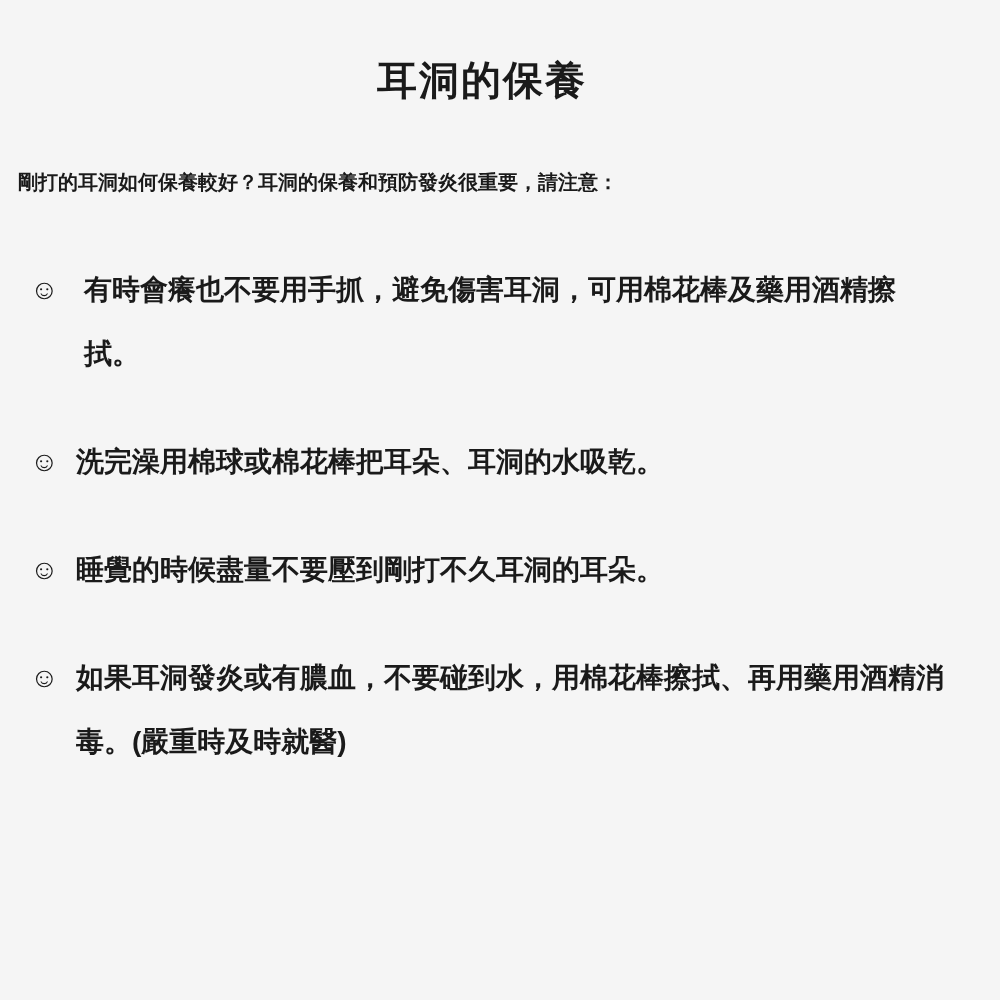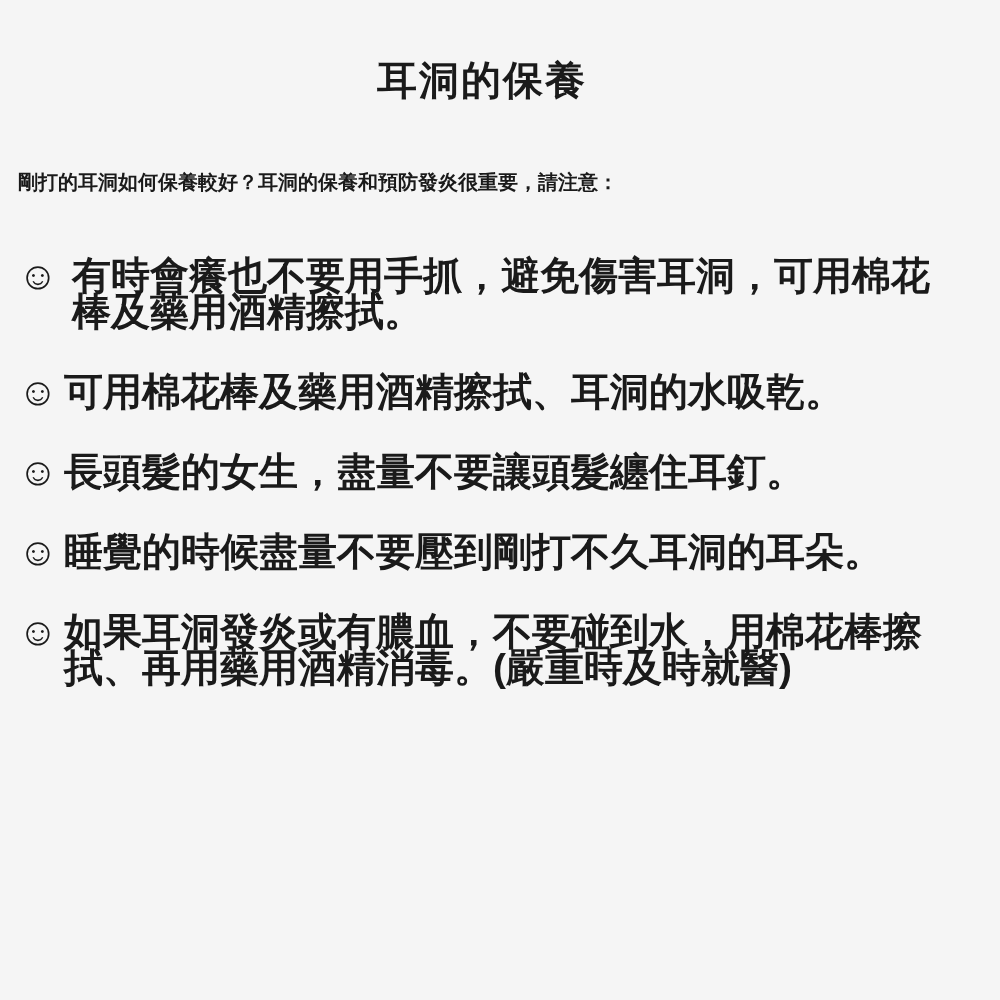--- a/index.html
+++ b/index.html
@@ -28,26 +28,27 @@
     margin-bottom: 52px;
     letter-spacing: 2px;
   }
   .intro {
     font-size: 20px;
     font-weight: 700;
     line-height: 52px;
     margin-bottom: 50px;
   }
   .tip {
-    font-size: 39px;
+    font-size: 28px;
     font-weight: 700;
-    line-height: 36px;
+    line-height: 64px;
     margin-bottom: 44px;
     padding-left: 46px;
     text-indent: -46px;
+    margin-left: 12px;
   }
   .tip.tip-gap {
     padding-left: 54px;
     text-indent: -54px;
   }
   .smiley {
     display: inline-block;
     width: 46px;
     text-indent: 0;
     font-weight: 400;
@@ -60,22 +61,21 @@
 <body>
 
 <div class="page">
 
   <h1 class="title">耳洞的保養</h1>
 
   <p class="intro">剛打的耳洞如何保養較好？耳洞的保養和預防發炎很重要，請注意：</p>
 
   <p class="tip tip-gap"><span class="smiley">☺</span><span>有時會癢也不要用手抓，避免傷害耳洞，可用棉花棒及藥用酒精擦拭。</span></p>
 
-  <p class="tip"><span class="smiley">☺</span><span>可用棉花棒及藥用酒精擦拭、耳洞的水吸乾。</span></p>
+  <p class="tip"><span class="smiley">☺</span><span>洗完澡用棉球或棉花棒把耳朵、耳洞的水吸乾。</span></p>
 
-  <p class="tip"><span class="smiley">☺</span><span>長頭髮的女生，盡量不要讓頭髮纏住耳釘。</span></p>
 
   <p class="tip"><span class="smiley">☺</span><span>睡覺的時候盡量不要壓到剛打不久耳洞的耳朵。</span></p>
 
   <p class="tip"><span class="smiley">☺</span><span>如果耳洞發炎或有膿血，不要碰到水，用棉花棒擦拭、再用藥用酒精消毒。(嚴重時及時就醫)</span></p>
 
 
 </div>
 
 </body></html>

